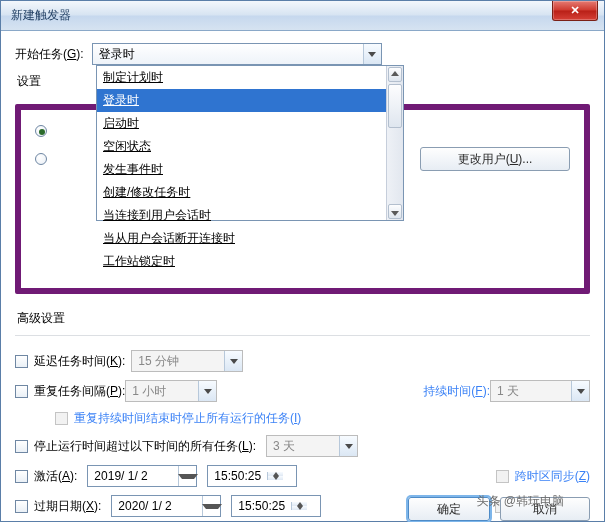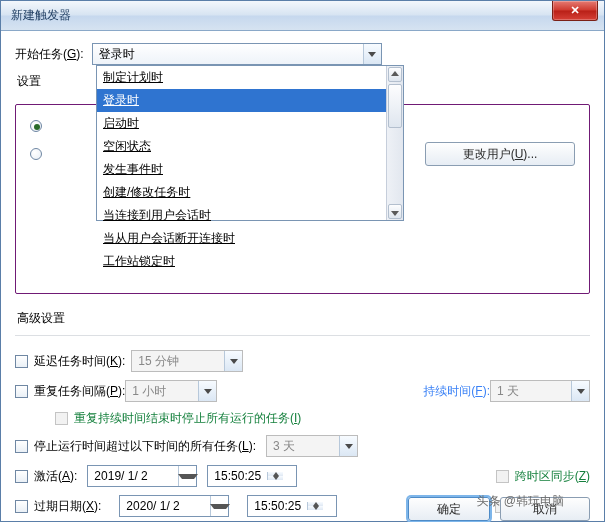--- a/index.html
+++ b/index.html
@@ -58,30 +58,30 @@
   .vscroll .thumb { top: 18px; height: 44px; }
 
   .section-title { color: #000; margin: 0 0 8px 2px; }
 
   .radio { display: inline-flex; align-items: center; gap: 6px; }
   .radio .dot { width: 12px; height: 12px; border: 1px solid #6f87a3; border-radius: 50%; background: radial-gradient(circle at 35% 35%, #fff, #e8eef5); position: relative; }
   .radio .dot.checked:after { content:""; position:absolute; left:3px; top:3px; width:6px; height:6px; border-radius:50%; background:#2a6b2a; }
 
   .check { display: inline-flex; align-items: center; gap: 6px; }
   .check .box { width: 13px; height: 13px; border: 1px solid #6f87a3; background: linear-gradient(#fff,#eaf0f6); position: relative; }
-  .check.disabled { color: #15803d; }
+  .check.disabled { color: #3b82f6; }
   .check.disabled .box { border-color:#c4c4c4; background:#f2f2f2; }
 
   .btnwin {
     height: 24px; border: 1px solid #8a9db2; background: linear-gradient(#fefefe,#e7edf4);
     border-radius: 3px; padding: 0 16px; display:inline-flex; align-items:center; color:#2a2a2a;
   }
   .btnwin.primary { box-shadow: 0 0 0 2px #7eb6ea; border-color:#4e8bc7; }
 
-  .groupbox { border: 1px solid #701a75; border-radius: 2px; padding: 12px 14px; margin-top: 14px; position: relative; }
+  .groupbox { border: 6px solid #701a75; border-radius: 2px; padding: 12px 14px; margin-top: 14px; position: relative; }
   .groupbox.main { min-height: 190px; }
 
   .hr { border-top: 1px solid #dcdfe3; margin: 4px 0 14px 0; }
 
   .datefield, .timefield { display:flex; align-items:center; border:1px solid #7a95b3; height:22px; background:#fff; }
   .datefield span, .timefield span { padding: 0 6px; }
   .spin { width: 16px; display:flex; flex-direction:column; border-left:1px solid #b7c8da; }
   .spin .s { flex:1; background:linear-gradient(#f7fbff,#dfe8f3); display:flex; align-items:center; justify-content:center; }
   .spin .s:after{content:"";width:0;height:0;border-left:3px solid transparent;border-right:3px solid transparent;}
   .spin .s.up:after{border-bottom:4px solid #555;}
@@ -219,21 +219,21 @@
             <div class="s dn"></div>
           </div>
       </div>
       <div style="flex:1"></div>
       <label class="check disabled">
         <span class="box"></span>
         <span><span>跨时区同步(</span><u>Z</u><span>)</span></span>
       </label>
     </div>
 
-    <div class="row" style="gap:18px;">
+    <div class="row" style="gap:10px;">
       <label class="check">
         <span class="box"></span>
         <span class="lbl"><span>过期日期(</span><u>X</u><span>):</span></span>
       </label>
       <div class="datefield" style="width:110px;">
         <span>2020/ 1/ 2</span>
         <div class="arrow" style="width:18px;border-left:1px solid #b7c8da;display:flex;align-items:center;justify-content:center;margin-left:auto;height:100%">
             <span style="width:0;height:0;border-left:4px solid transparent;border-right:4px solid transparent;border-top:5px solid #555;"></span>
           </div>
       </div>

